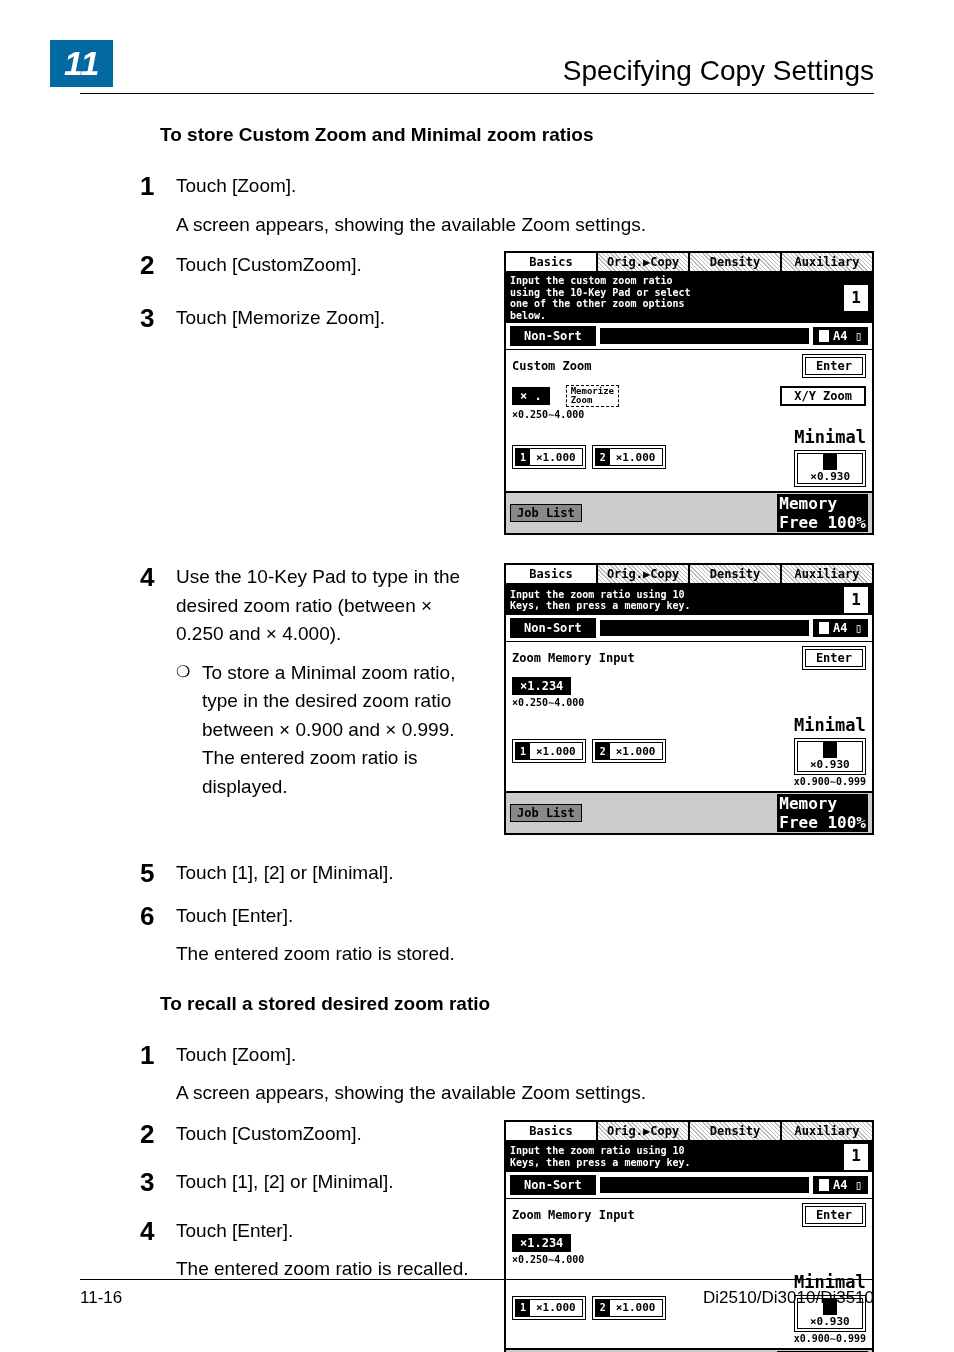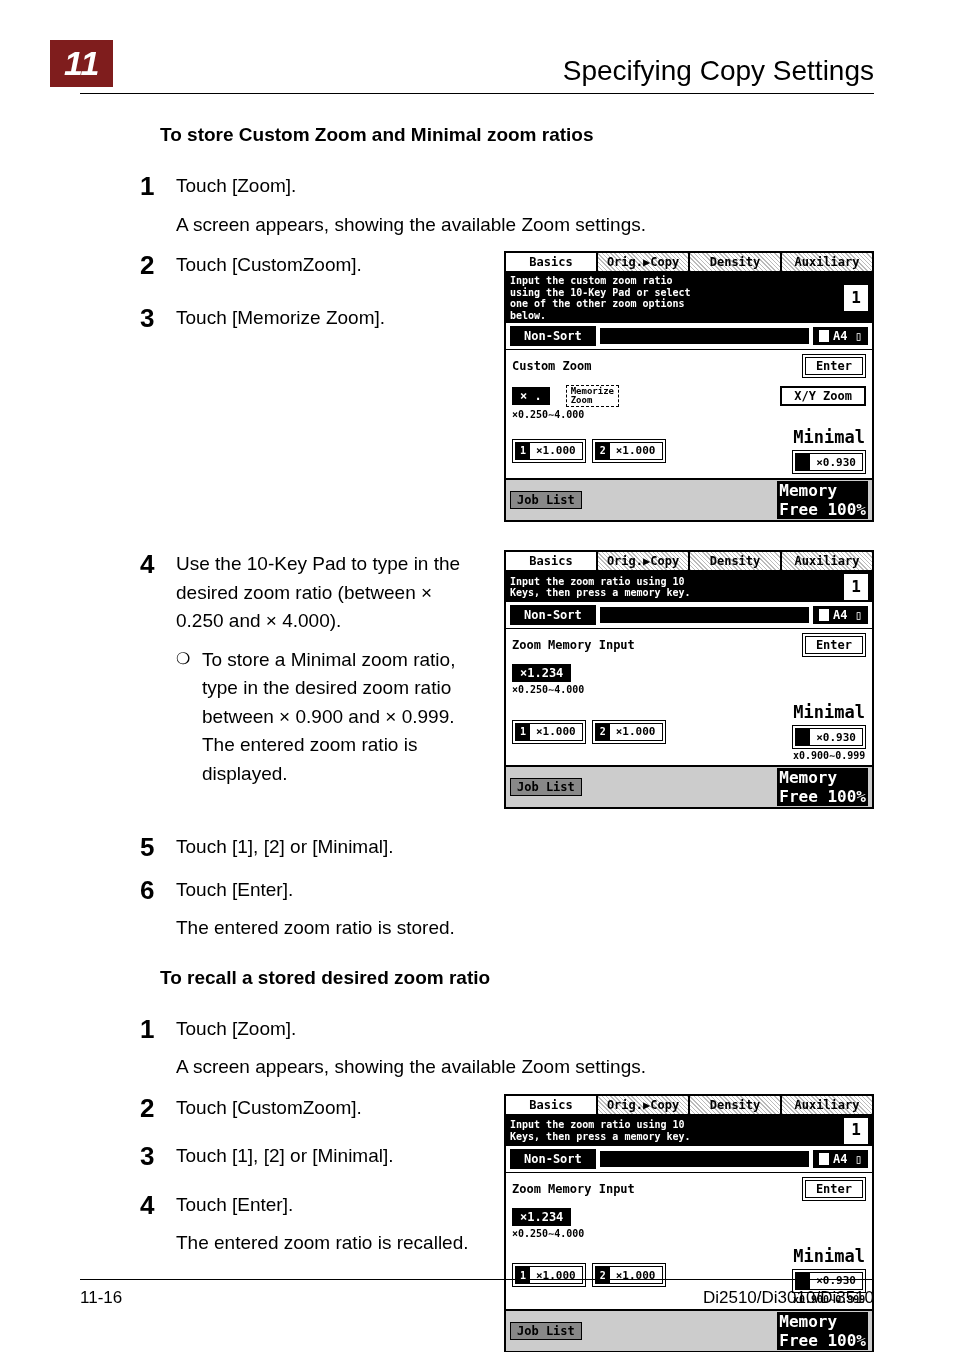--- a/index.html
+++ b/index.html
@@ -1,19 +1,19 @@
 <!DOCTYPE html>
 <html><head>
 <meta charset="utf-8">
 <style>
   * { box-sizing: border-box; margin: 0; padding: 0; }
   html, body { width: 954px; height: 1352px; background: #fff; font-family: Arial, Helvetica, sans-serif; color: #000; }
   .page { position: relative; width: 954px; height: 1352px; padding: 40px 80px 50px 80px; }
   .header-row { display: flex; align-items: flex-end; justify-content: space-between; border-bottom: 1px solid #000; padding-bottom: 6px; margin-bottom: 30px; }
-  .chapter-box { background: #7f1d1d; color: #fff; font-weight: bold; font-style: italic; font-size: 34px; padding: 4px 14px; margin-left: -30px; }
+  .chapter-box { background: #0369a1; color: #fff; font-weight: bold; font-style: italic; font-size: 34px; padding: 4px 14px; margin-left: -30px; }
   .header-title { font-size: 28px; }
   .section-heading { font-weight: bold; font-size: 19px; margin: 10px 0 26px 80px; }
   .step-row { display: flex; margin: 0 0 12px 60px; max-width: 800px; }
   .step-num { width: 36px; font-size: 26px; font-weight: bold; font-family: Arial, sans-serif; line-height: 1.1; }
   .step-body { flex: 1; font-size: 19px; line-height: 1.5; }
   .step-body .desc { margin-top: 10px; }
   .sublist { margin: 10px 0 0 0; }
   .sublist-row { display: flex; }
   .sublist-mark { width: 26px; font-size: 16px; line-height: 1.6; }
   .sublist-text { flex: 1; }
@@ -41,21 +41,21 @@
   .mid-top { display: flex; align-items: center; gap: 16px; }
   .x-display { background: #000; color: #fff; padding: 2px 8px; display: inline-block; }
   .mem-btn { border: 1px dashed #000; padding: 1px 4px; font-size: 9px; line-height: 1; }
   .range-text { font-size: 10px; margin-top: 2px; }
   .btn-row { display: flex; gap: 6px; padding: 4px 6px; align-items: center; }
   .nbtn { display: flex; align-items: center; border: 4px double #000; background: #fff; }
   .nbtn .nmark { background: #000; color: #fff; width: 14px; height: 16px; display: flex; align-items: center; justify-content: center; font-size: 10px; }
   .nbtn .nval { padding: 0 6px; font-size: 11px; }
   .min-col { margin-left: auto; text-align: center; }
   .min-col .lbl { font-size: 17px; margin-bottom: 3px; }
-  .min-col .nbtn { margin: 0 auto; }
+  .min-col .nbtn { margin: 0 auto; flex-direction: column; }
   .min-col .sub { font-size: 10px; margin-top: 1px; }
   .foot-row { display: flex; justify-content: space-between; align-items: center; background: linear-gradient(#ccc,#ccc); border-top: 2px solid #000; padding: 1px 4px; color: #000; }
   .foot-row .jl { background: #888; color: #000000; padding: 1px 6px; border: 1px solid #000; }
   .foot-row .mem { font-size: 16px; background: #000; color: #fff; padding: 0 2px; }
   .footer { position: absolute; bottom: 44px; left: 80px; right: 80px; border-top: 1px solid #000; padding-top: 8px; display: flex; justify-content: space-between; font-size: 17px; }
 </style>
 </head>
 <body>
 
 <div class="page">

